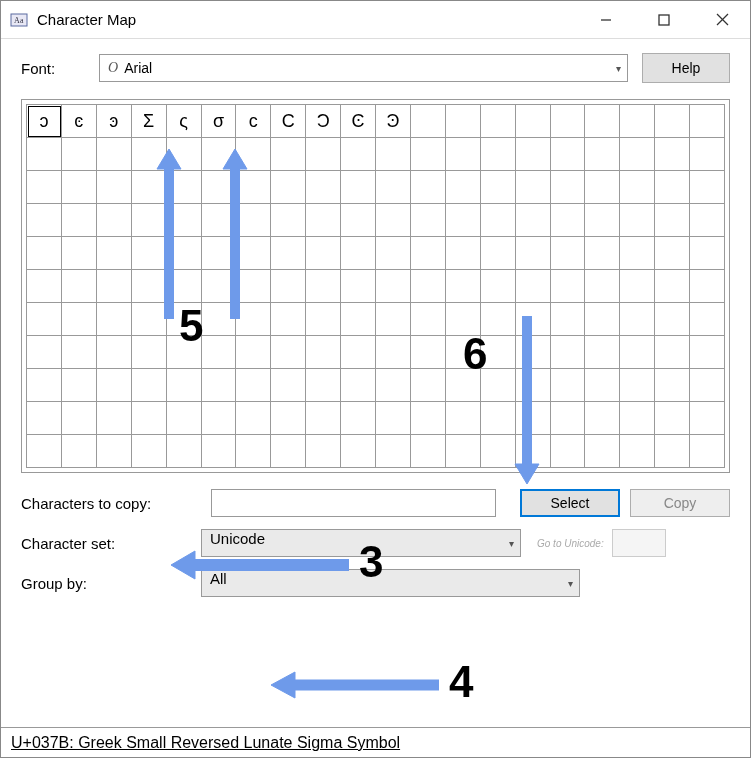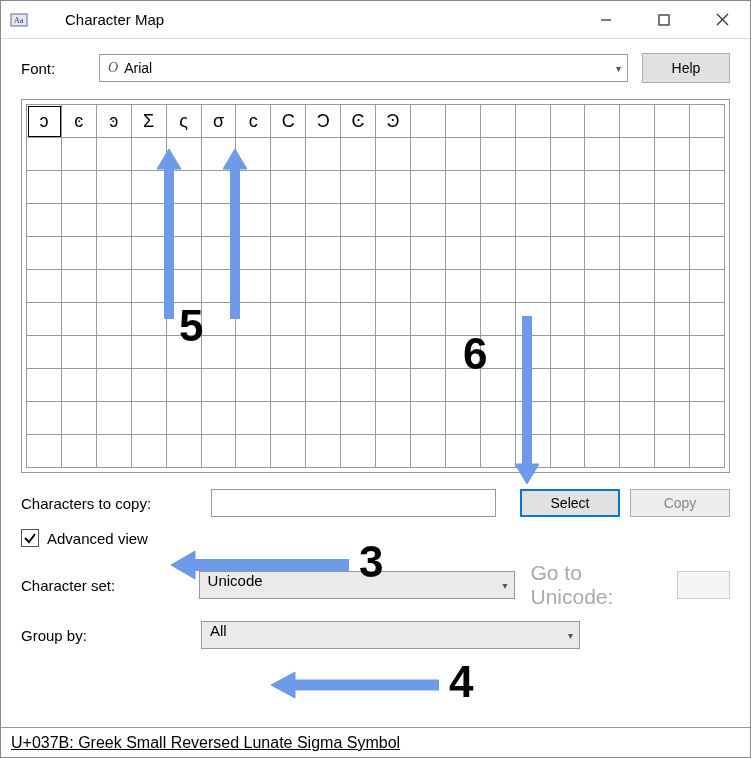--- a/index.html
+++ b/index.html
@@ -36,21 +36,20 @@
     height: 20px;
     margin-right: 8px;
     display: flex;
     align-items: center;
     justify-content: center;
   }
   .titlebar .title {
     font-size: 15px;
     color: #000;
     flex: 0 0 auto;
-    margin-left: 28px;
   }
   .title-spacer { flex: 1; }
   .win-controls {
     display: flex;
     align-items: center;
     gap: 18px;
   }
   .win-btn {
     width: 40px;
     height: 28px;
@@ -194,22 +193,23 @@
     display: flex;
     align-items: flex-start;
     padding: 0 8px;
     position: relative;
     font-size: 15px;
   }
   .charset-select { width: 320px; }
   .group-select { width: 379px; }
   .gotou-label {
     color: #aaa;
-    font-size: 21px;
+    font-size: 10px;
     margin-left: 16px;
+    font-style: italic;
   }
   .gotou-input {
     width: 54px;
     height: 28px;
     border: 1px solid #ccc;
     background: #f5f5f5;
     margin-left: 8px;
   }
   .search-input {
     width: 320px;
@@ -528,28 +528,20 @@
         </div>
     </div>
 
     <div class="row">
       <span class="label" style="width:190px;">Characters to copy:</span>
       <div class="copy-input"></div>
       <div class="btn primary">Select</div>
       <div class="btn disabled">Copy</div>
     </div>
 
-    <div class="adv-row">
-      <div class="checkbox">
-        <svg width="14" height="14">
-            <polyline points="2,7 6,11 12,3" fill="none" stroke="#000" stroke-width="2"></polyline>
-          </svg>
-      </div>
-      <span>Advanced view</span>
-    </div>
 
     <div class="row">
       <span class="label">Character set:</span>
       <div class="select charset-select">
         <span>Unicode</span>
         <span class="dropdown-arrow">▾</span>
       </div>
       <span class="gotou-label">Go to Unicode:</span>
       <div class="gotou-input"></div>
     </div>

